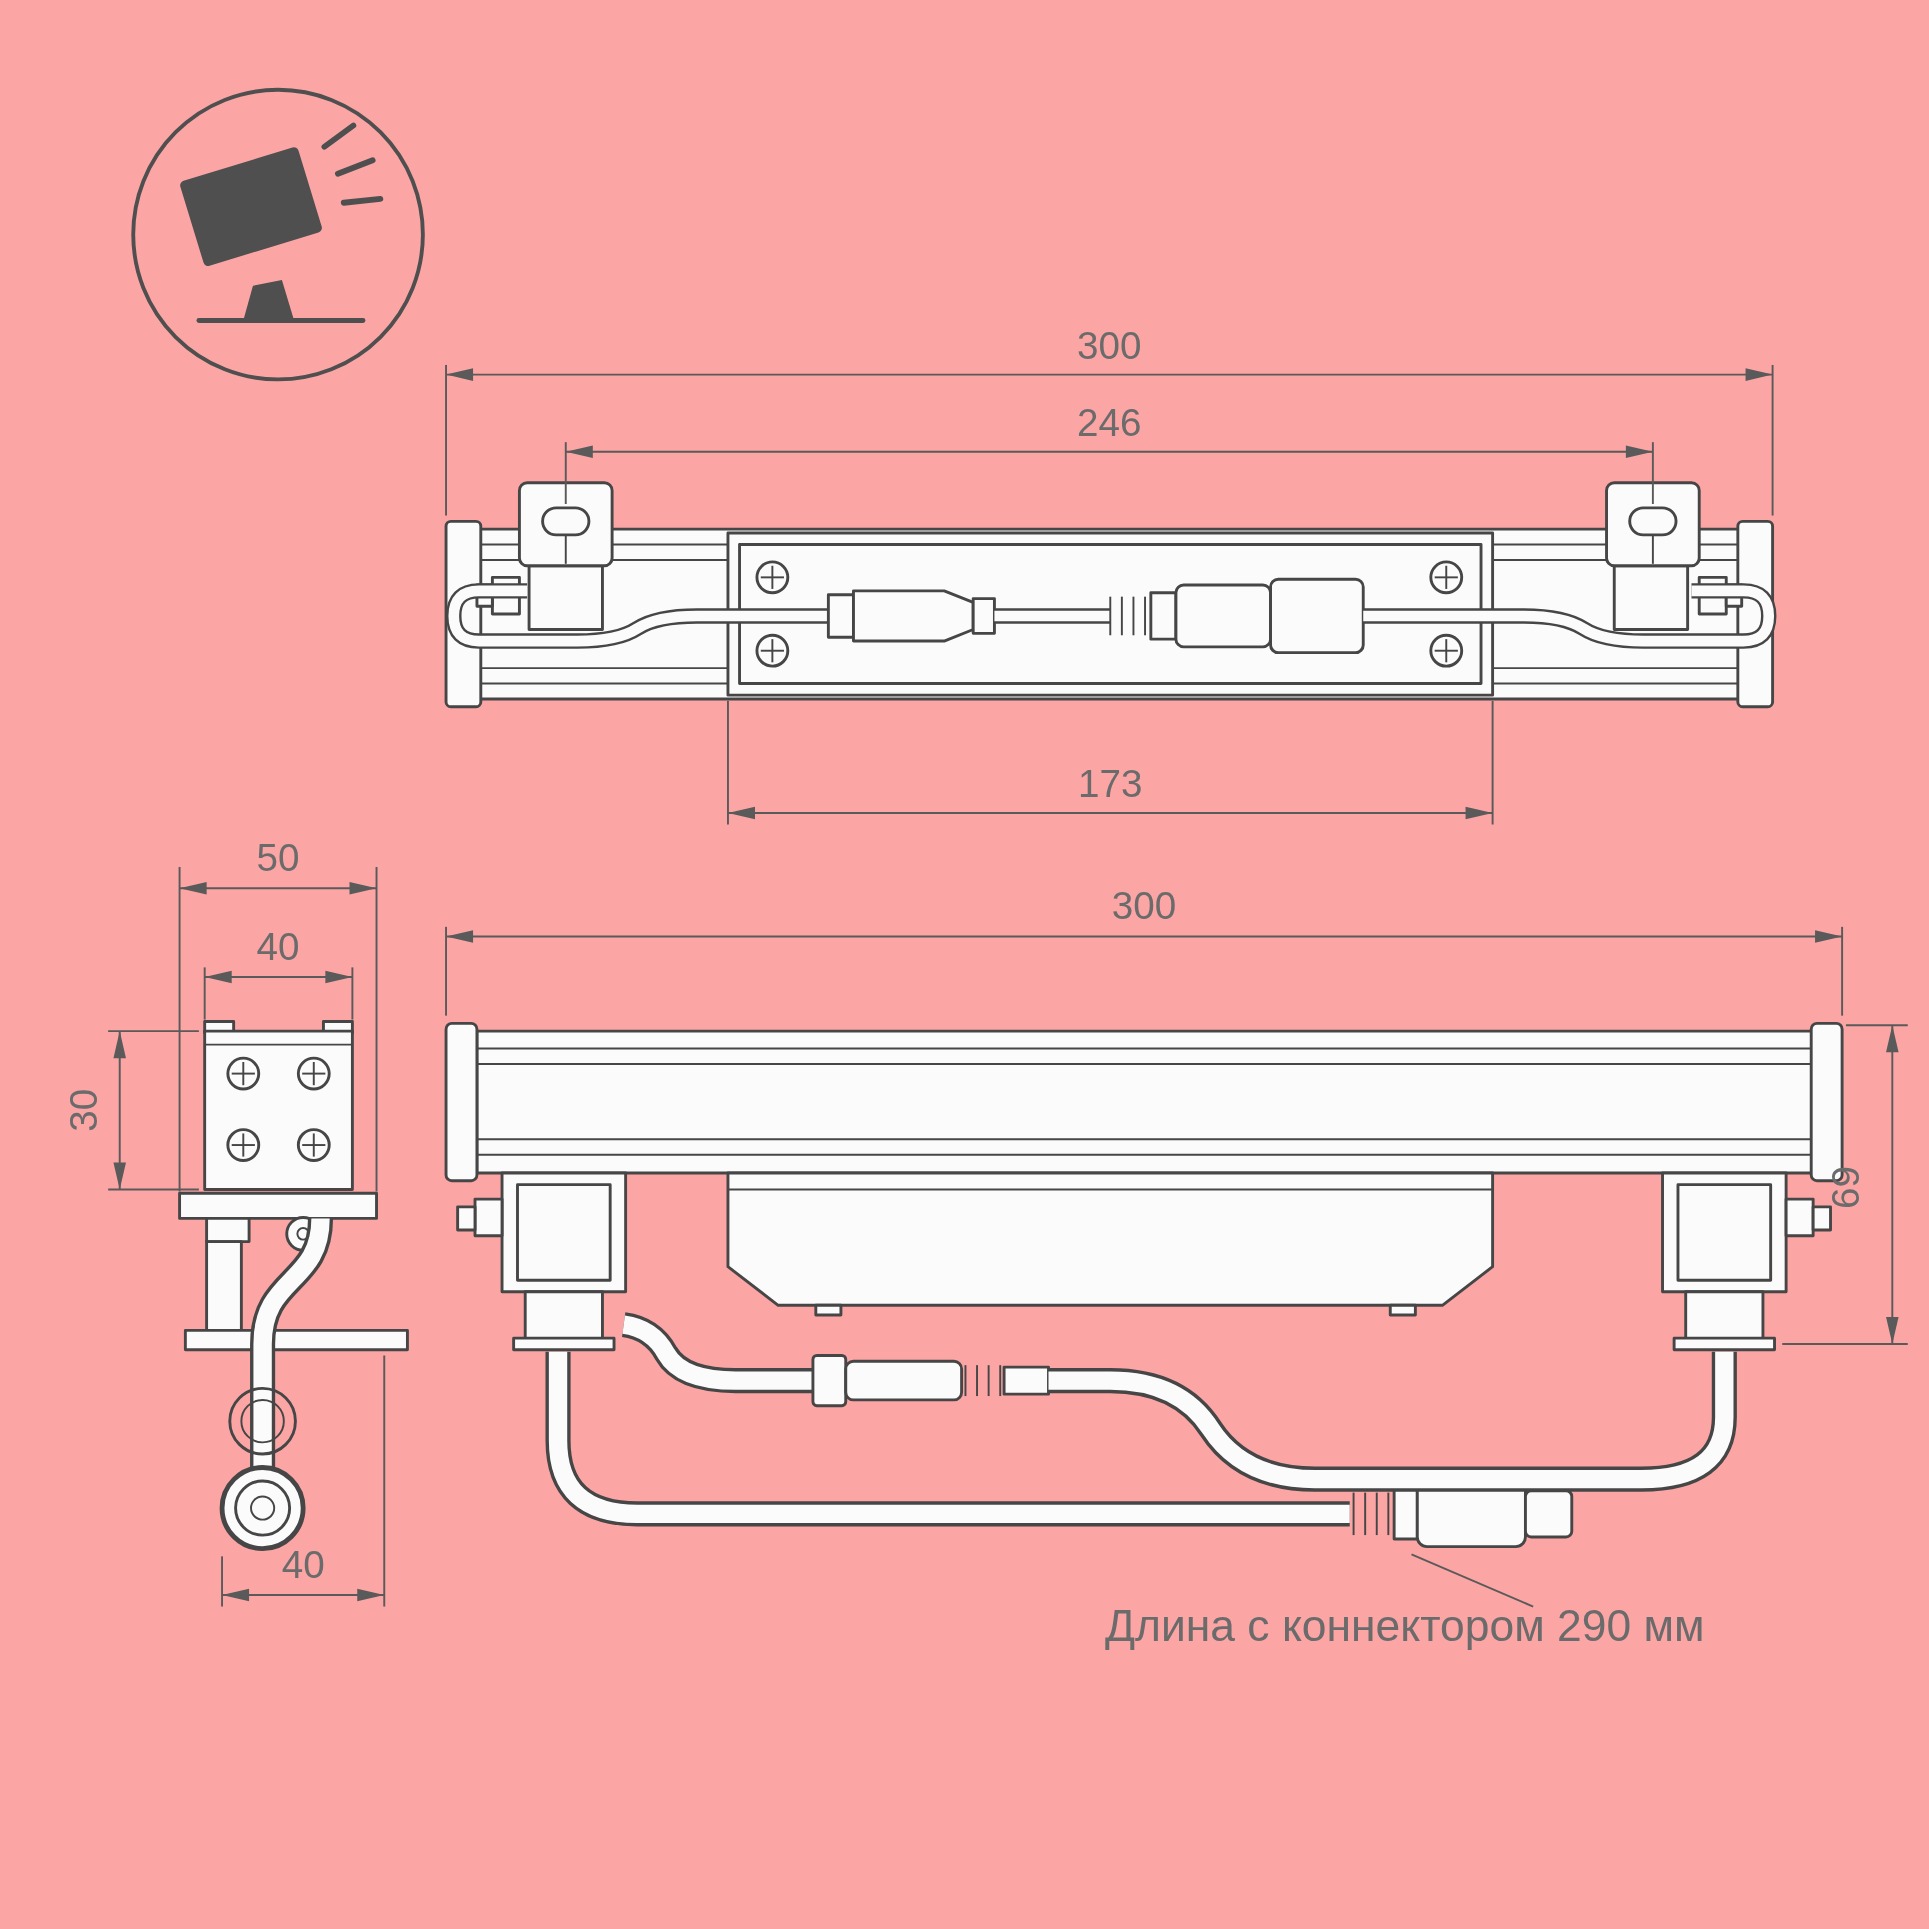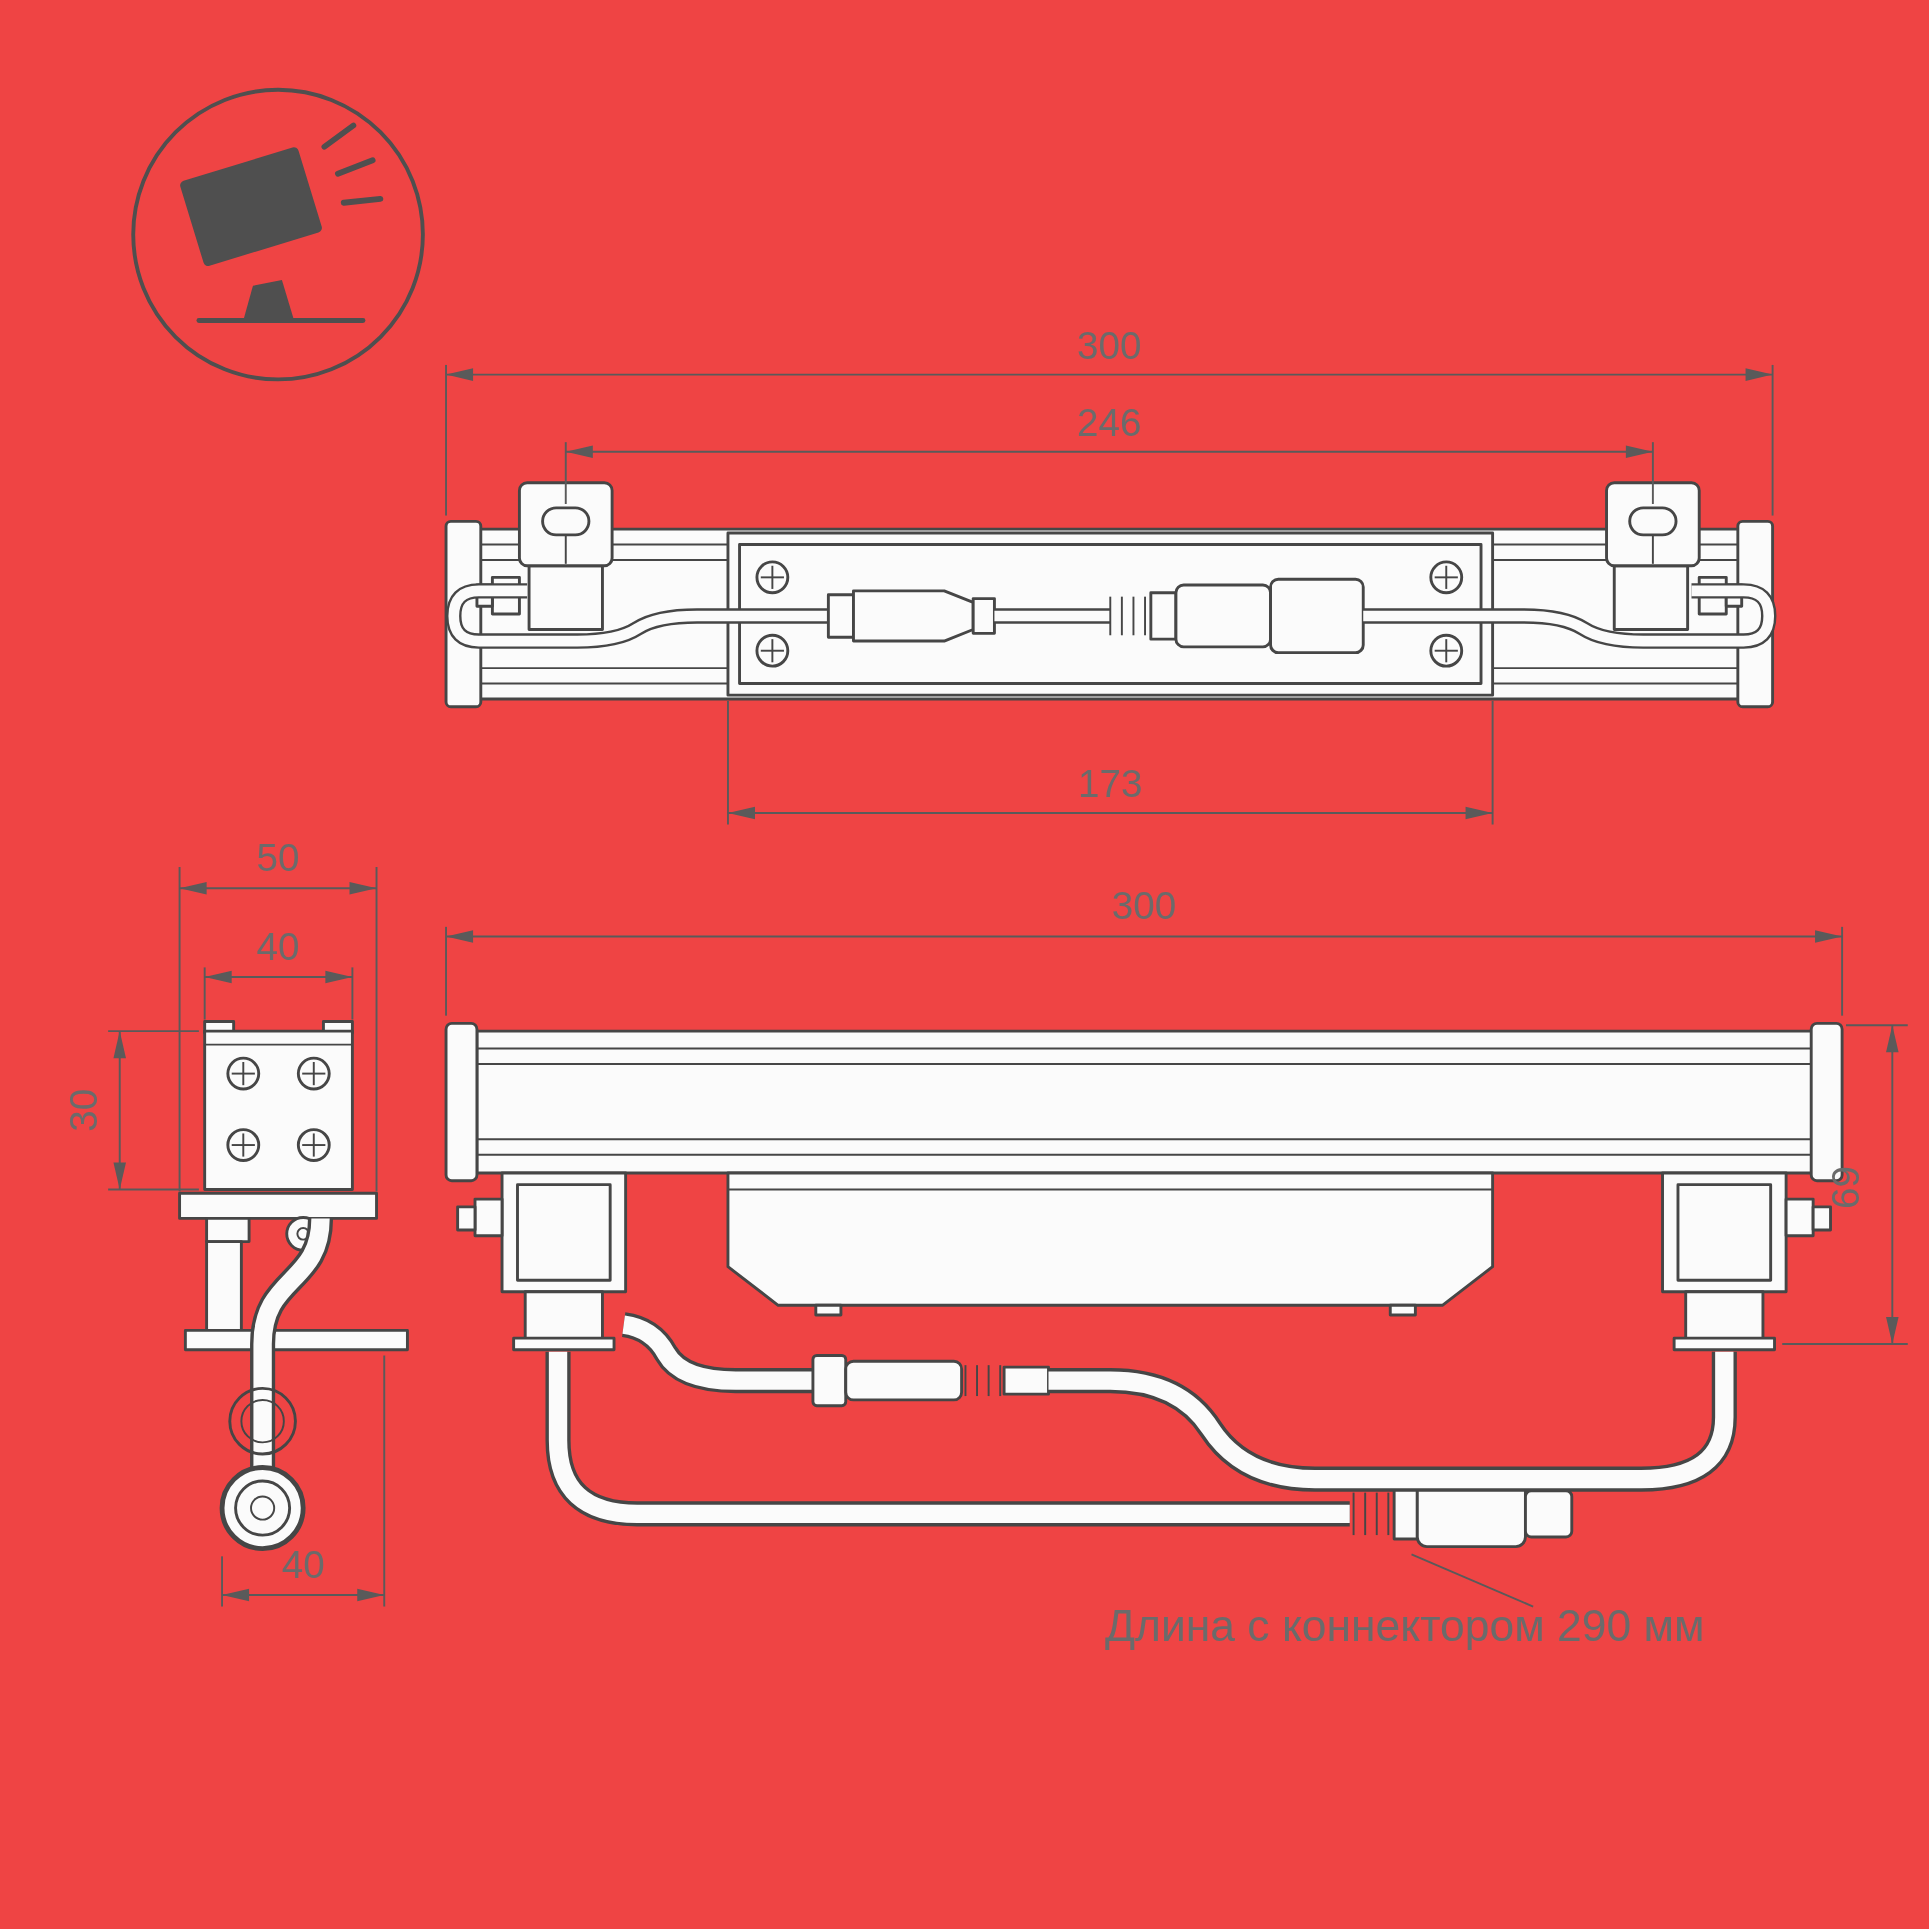--- a/index.html
+++ b/index.html
@@ -1,16 +1,16 @@
 <!DOCTYPE html>
 <html><head>
 <meta charset="utf-8">
 <style>
   html,body{margin:0;padding:0;background:#fbfbfb;}
-  .canvas{position:relative;width:1929px;height:1929px;background:#ef4444;overflow:hidden;}
+  .canvas{position:relative;width:1929px;height:1929px;background:#fca5a5;overflow:hidden;}
   svg{display:block;}
   .part{fill:#fbfbfb;stroke:#464646;stroke-width:3;stroke-linejoin:round;}
   .part-none{fill:none;stroke:#464646;stroke-width:3;stroke-linejoin:round;}
   .ln-thin{fill:none;stroke:#464646;stroke-width:2;}
   .dim{fill:none;stroke:#5a5a5a;stroke-width:2;}
   .dim-arrow{marker-start:url(#arr);marker-end:url(#arr);}
   .cable-o{fill:none;stroke:#464646;stroke-width:26;}
   .cable-i{fill:none;stroke:#fbfbfb;stroke-width:19;}
   .cable2-o{fill:none;stroke:#464646;stroke-width:16;}
   .cable2-i{fill:none;stroke:#fbfbfb;stroke-width:11;}

